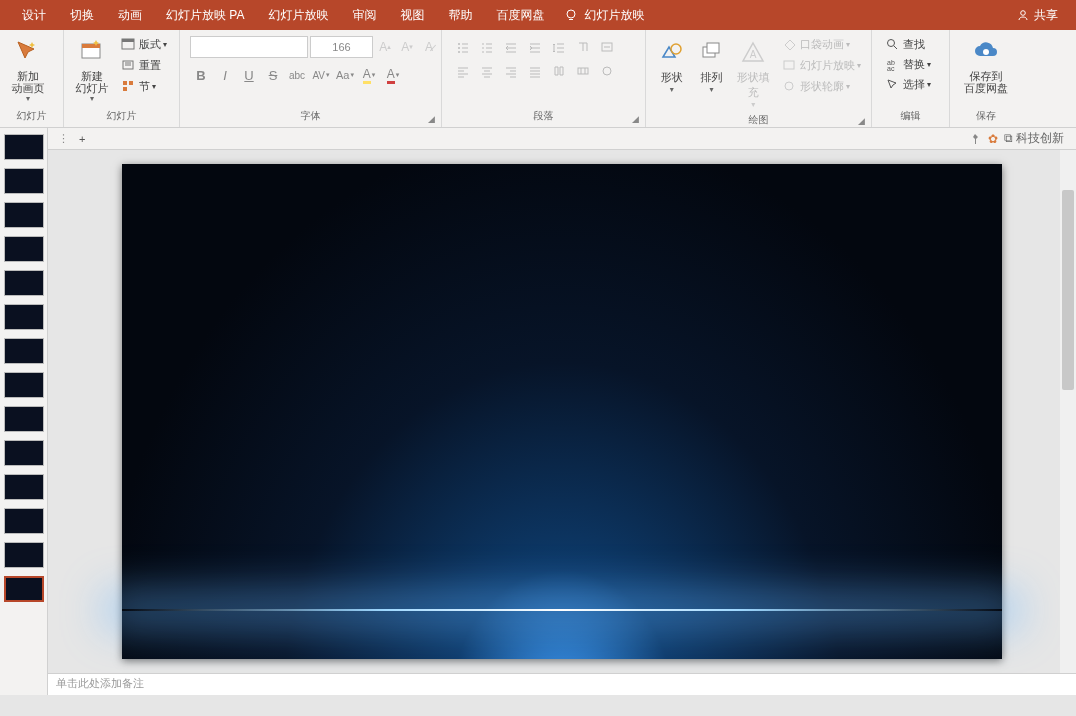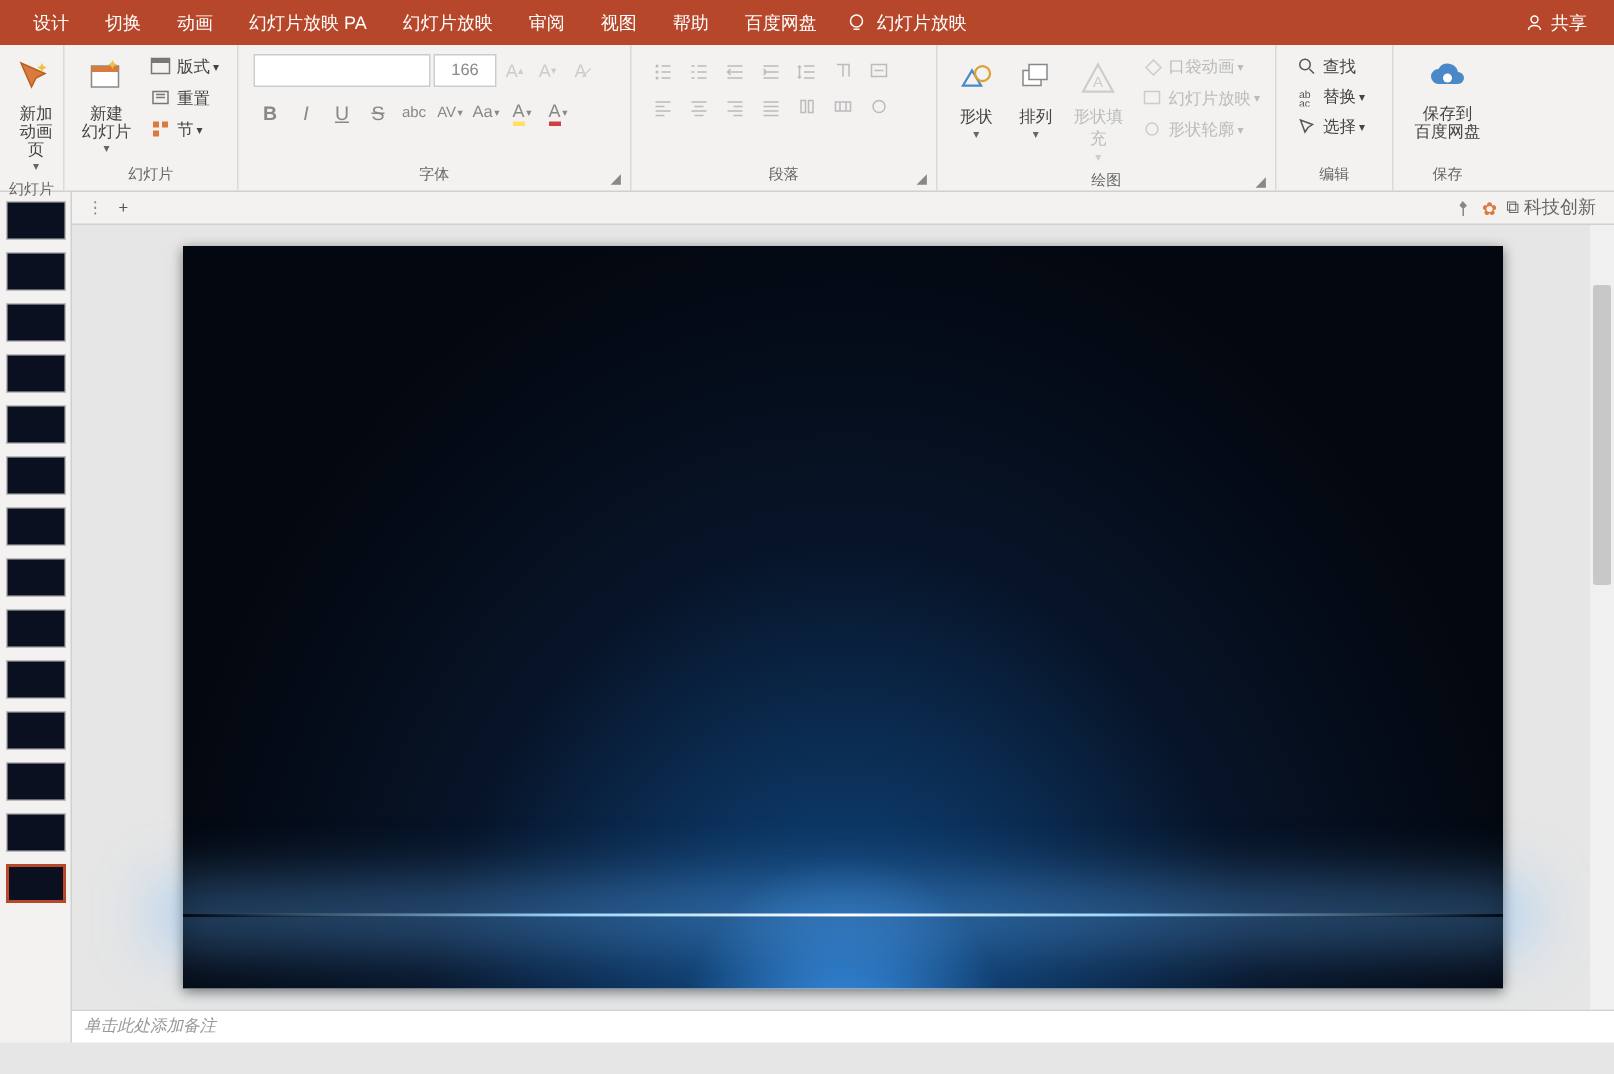--- a/index.html
+++ b/index.html
@@ -22,21 +22,21 @@
 .big-btn .ic { width: 32px; height: 32px; display: flex; align-items: center; justify-content: center; margin-bottom: 2px; }
 .big-btn .caret { font-size: 8px; color: #666; }
 
 .small-col { display: flex; flex-direction: column; gap: 1px; margin-left: 2px; }
 .small-btn { display: flex; align-items: center; font-size: 11px; color: #444; padding: 2px 4px; cursor: pointer; white-space: nowrap; }
 .small-btn .ic { width: 16px; height: 16px; margin-right: 3px; display: inline-flex; align-items: center; justify-content: center; }
 .small-btn.disabled { color: #bbb; }
 
 .font-top { display: flex; align-items: center; gap: 2px; }
 .font-name { width: 118px; height: 22px; border: 1px solid #ccc; background: #fff; font-size: 11px; padding: 0 4px; color: #888; }
-.font-size { width: 42px; height: 22px; border: 1px solid #ccc; background: #fff; font-size: 11px; padding: 0 4px; text-align: center; color: #888; }
+.font-size { width: 63px; height: 22px; border: 1px solid #ccc; background: #fff; font-size: 11px; padding: 0 4px; text-align: center; color: #888; }
 .icon-btn { width: 20px; height: 20px; display: inline-flex; align-items: center; justify-content: center; font-size: 12px; color: #666; cursor: pointer; }
 .icon-btn.disabled { color: #ccc; }
 .font-bottom { display: flex; align-items: center; gap: 2px; margin-top: 6px; }
 .fb { width: 22px; height: 22px; display: inline-flex; align-items: center; justify-content: center; font-size: 13px; color: #888; cursor: pointer; }
 .fb .caret { font-size: 7px; margin-left: 1px; }
 
 .para-grid { display: grid; grid-template-columns: repeat(7, 22px); grid-template-rows: 22px 22px; gap: 2px; }
 .pb { width: 22px; height: 22px; display: inline-flex; align-items: center; justify-content: center; color: #bbb; cursor: pointer; }
 
 .content { display: flex; height: 567px; }
@@ -49,21 +49,21 @@
 .tab-strip { height: 22px; border-bottom: 1px solid #d0d0d0; background: #f3f2f1; display: flex; align-items: center; padding: 0 6px; font-size: 11px; color: #555; }
 .tab-strip .plus { padding: 0 6px; cursor: pointer; }
 .tab-strip .right-tools { margin-left: auto; display: flex; align-items: center; gap: 6px; padding-right: 6px; color: #666; }
 .tab-strip .right-tools .tool { cursor: pointer; font-size: 12px; }
 
 .canvas-wrap { flex: 1; display: flex; align-items: center; justify-content: center; padding: 10px 40px; overflow: hidden; }
 .slide { width: 880px; height: 495px; background: radial-gradient(ellipse at 50% 110%, #3fa0ff 0%, #0d3a6a 18%, #071428 45%, #03070f 75%); box-shadow: 0 2px 8px rgba(0,0,0,0.5); position: relative; display: flex; align-items: center; justify-content: center; }
 .slide .flare { position: absolute; bottom: 48px; left: 0; right: 0; height: 2px; background: linear-gradient(90deg, transparent 0%, #9fd8ff 30%, #ffffff 50%, #9fd8ff 70%, transparent 100%); box-shadow: 0 0 40px 20px rgba(100,180,255,0.4); }
 .slide .title { font-size: 140px; font-weight: 900; background: linear-gradient(180deg, #d4f0ff 0%, #a7dcff 45%, #4aa0e8 80%, #2d7fc9 100%); -webkit-background-clip: text; background-clip: text; color: transparent; letter-spacing: 4px; font-style: italic; transform: translateY(-30px); }
 
-.notes { height: 22px; border-top: 1px solid #d0d0d0; background: #fff; font-size: 11px; color: #999; padding: 2px 8px; font-style: italic; }
+.notes { height: 22px; border-top: 1px solid #d0d0d0; background: #fff; font-size: 11px; color: #999; padding: 2px 8px; }
 
 .scrollbar-v { position: absolute; right: 0; top: 22px; bottom: 22px; width: 16px; background: #f0f0f0; }
 .scrollbar-v .thumb-sb { position: absolute; left: 2px; right: 2px; top: 40px; height: 200px; background: #c8c8c8; border-radius: 2px; }
 
 svg { display: block; }
 </style>
 </head>
 <body>
 
 <div class="menubar">
@@ -90,21 +90,21 @@
     <svg width="14" height="14" viewBox="0 0 14 14">
         <circle cx="7" cy="5" r="2.3" fill="none" stroke="#fff"></circle>
         <path d="M3 12c0-2 2-3 4-3s4 1 4 3" fill="none" stroke="#fff"></path>
       </svg>
     <span style="margin-left:4px">共享</span>
   </div>
 </div>
 
 <div class="ribbon">
 
-  <div class="group" style="width:43px">
+  <div class="group" style="width:64px">
     <div class="group-body">
       <div class="big-btn">
         <span class="ic">
           <svg width="28" height="28" viewBox="0 0 28 28">
               <path d="M4 4l7 16 3-6 6-3z" fill="#d97b3c" stroke="#b86020"></path>
               <path d="M18 4l1 2 2 1-2 1-1 2-1-2-2-1 2-1z" fill="#f0c040"></path>
             </svg>
         </span>
         <span style="white-space:pre-line;line-height:1.1">新加
 动画页</span>

